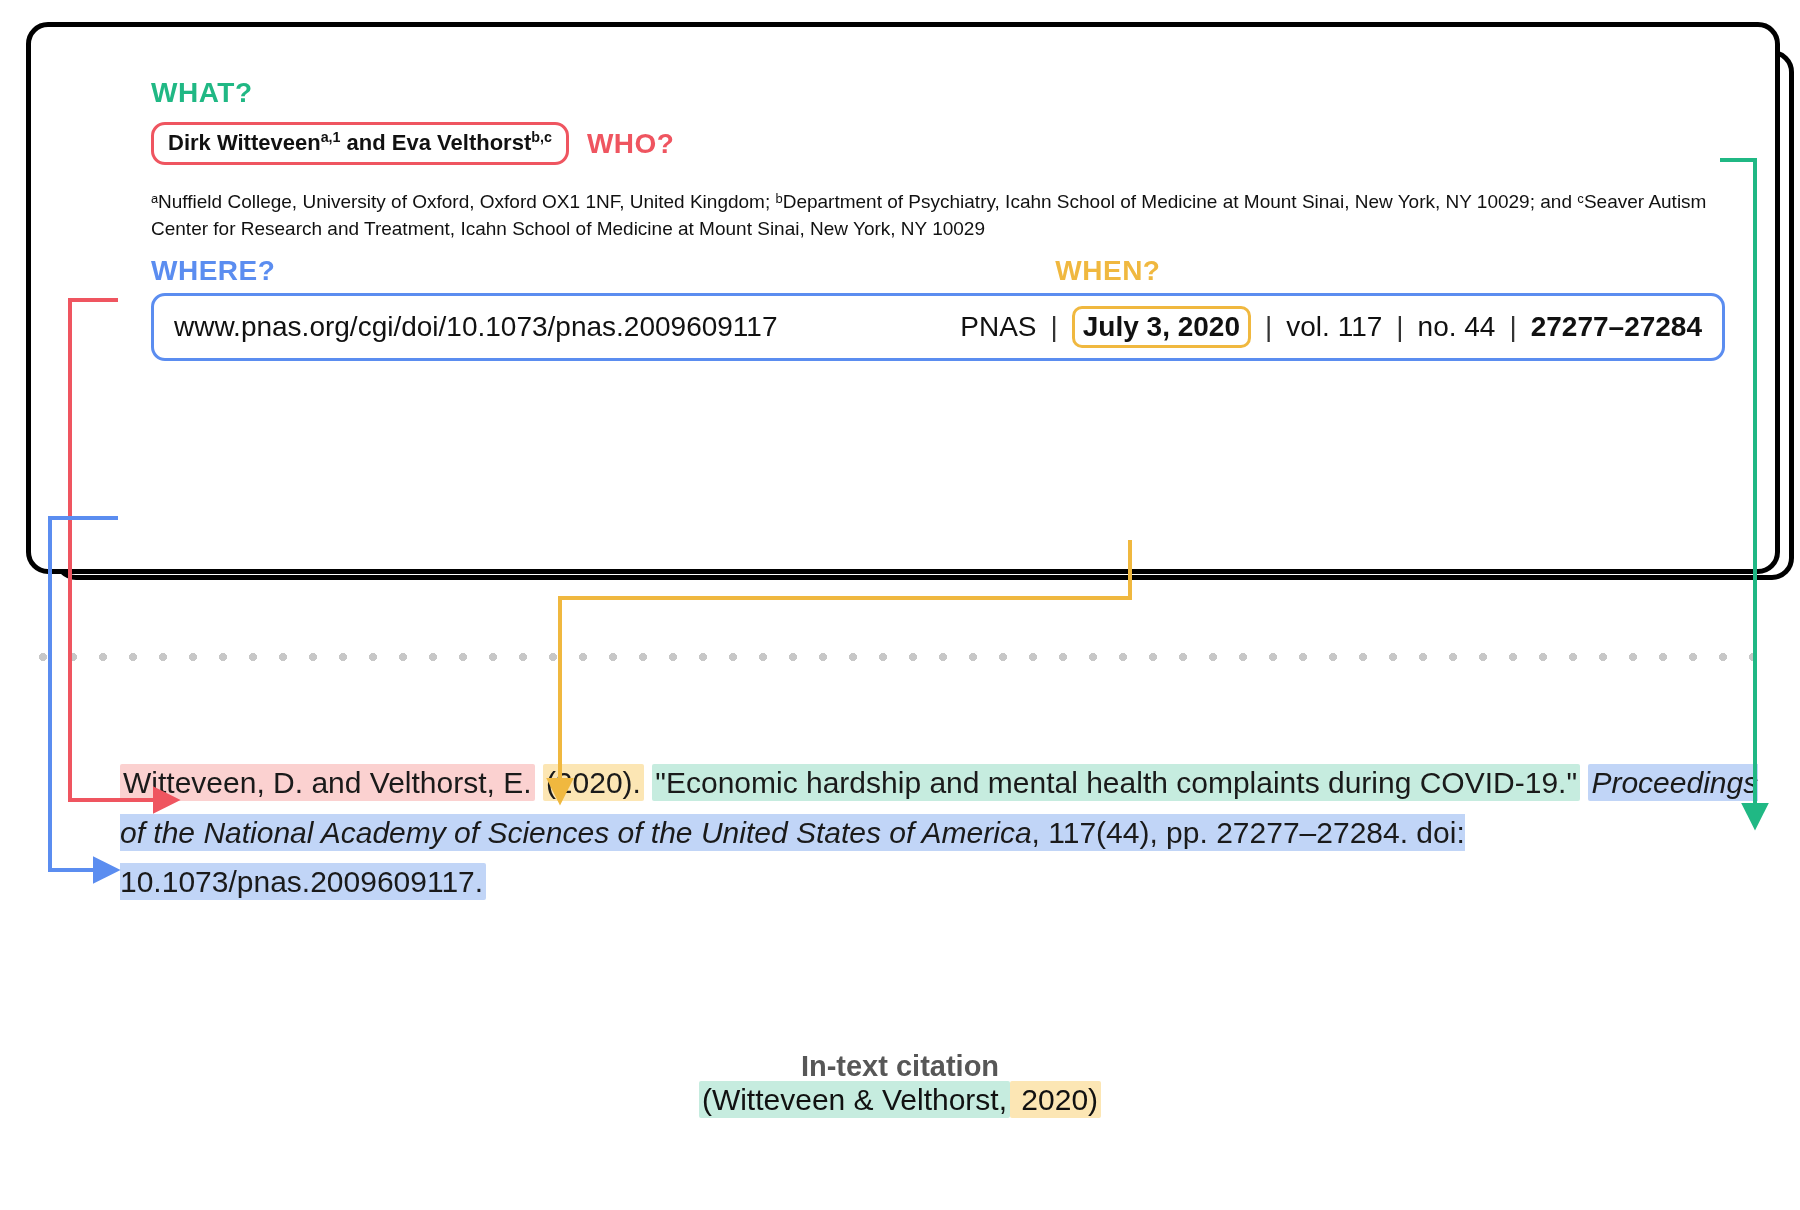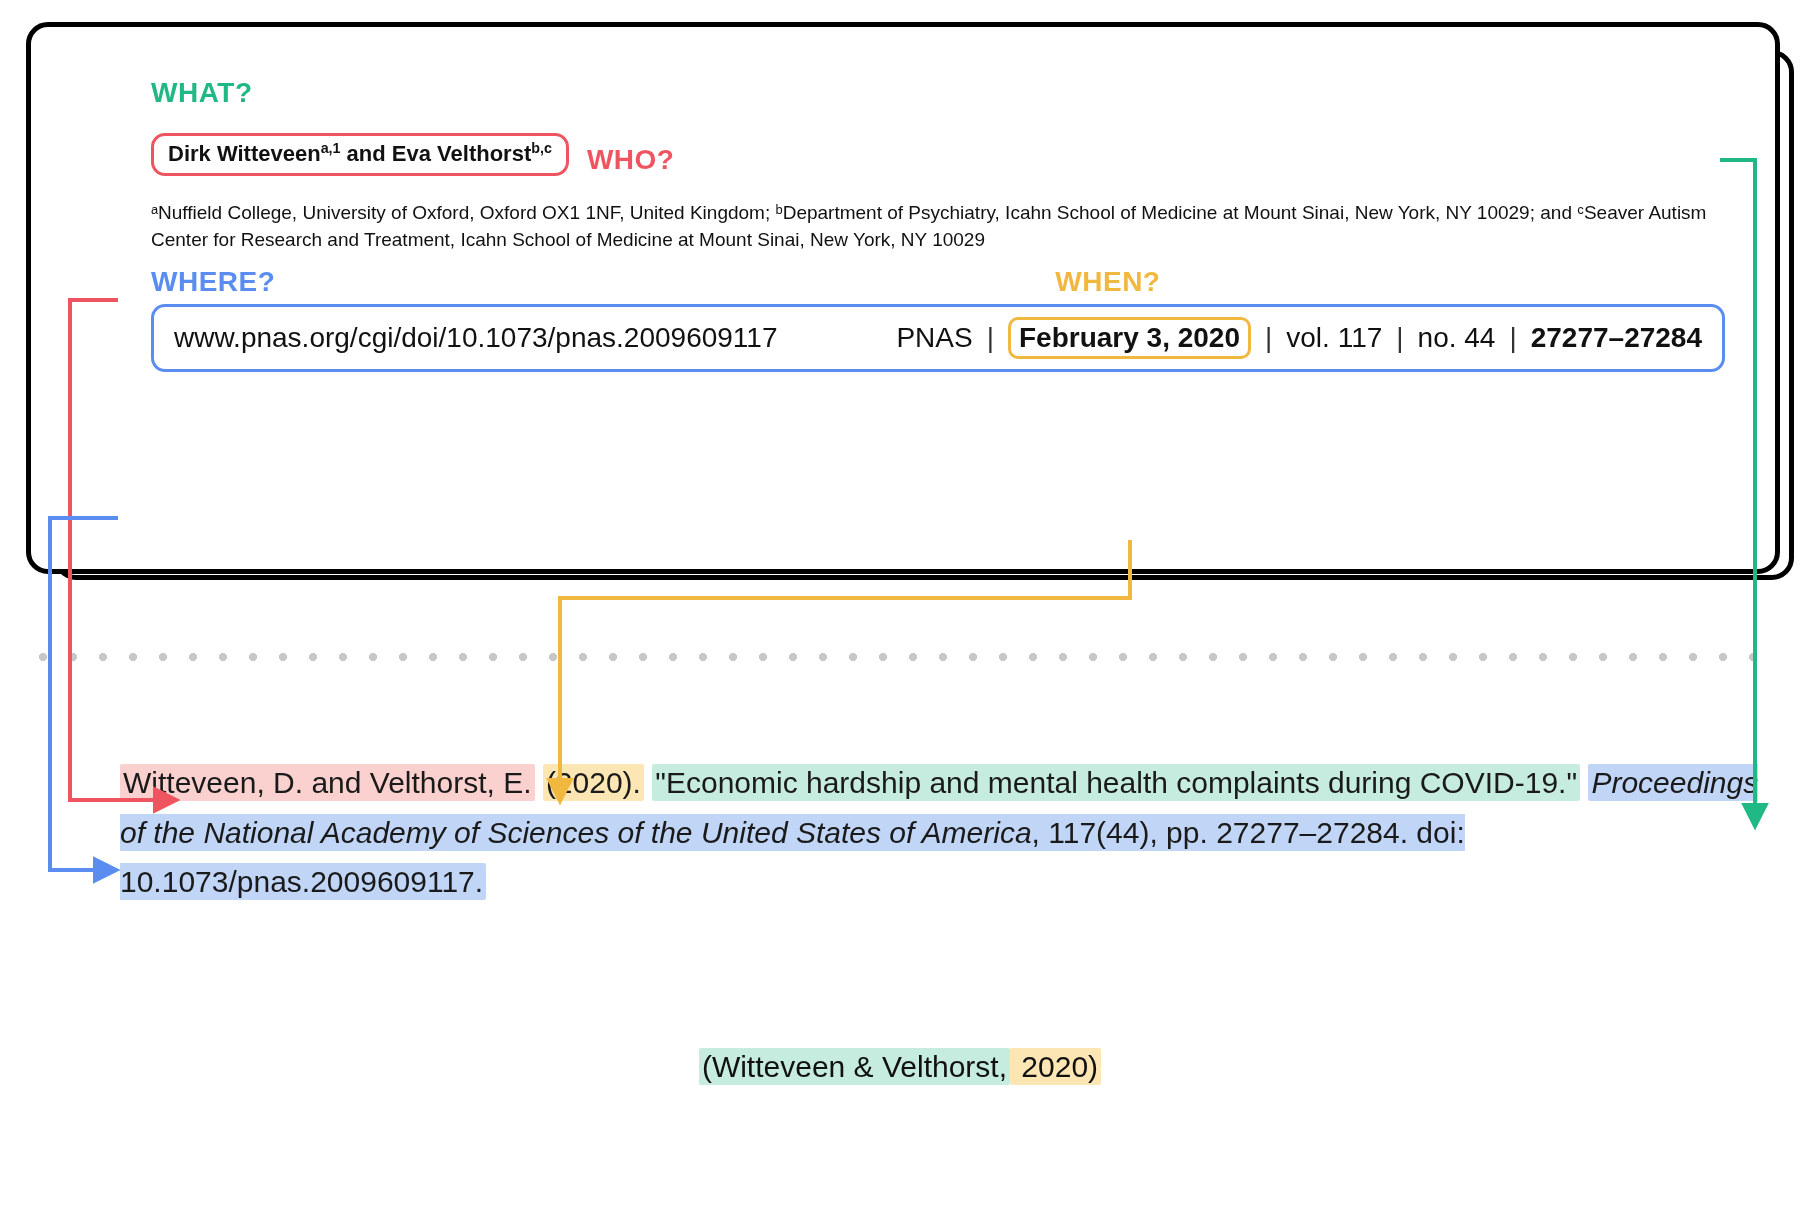--- a/index.html
+++ b/index.html
@@ -159,40 +159,40 @@
 </style>
 </head>
 <body>
 
 <div class="paper-back"></div>
 <div class="paper-front">
   <div class="inner">
     <div class="tag green">WHAT?</div>
 
 
-    <div style="margin-top:24px; display:flex; align-items:flex-end; gap:18px;">
+    <div style="margin-top:13px; display:flex; align-items:center; gap:18px;">
       <div class="box author-box">
         <span>Dirk Witteveen</span><sup>a,1</sup><span> and Eva Velthorst</span><sup>b,c</sup>
       </div>
       <div class="tag red">WHO?</div>
     </div>
 
     <div class="affil">ᵃNuffield College, University of Oxford, Oxford OX1 1NF, United Kingdom; ᵇDepartment of Psychiatry, Icahn School of Medicine at Mount Sinai, New York, NY 10029; and ᶜSeaver Autism Center for Research and Treatment, Icahn School of Medicine at Mount Sinai, New York, NY 10029</div>
 
     <div style="display:flex; gap:780px; margin-top:6px; margin-bottom:6px;">
       <div class="tag blue">WHERE?</div>
       <div class="tag yellow">WHEN?</div>
     </div>
 
     <div class="box where-box">
       <span>www.pnas.org/cgi/doi/10.1073/pnas.2009609117</span>
       <span style="flex:1"></span>
       <span>PNAS</span>
       <span class="sep">|</span>
-      <span class="date-box"><span>February 3, 2020</span></span>
+      <span class="date-box"><span>July 3, 2020</span></span>
       <span class="sep">|</span>
       <span>vol. 117</span>
       <span class="sep">|</span>
       <span>no. 44</span>
       <span class="sep">|</span>
       <span style="font-weight:700">27277–27284</span>
     </div>
   </div>
 </div>
 
@@ -201,20 +201,21 @@
 <div class="ref-list">
   <div class="ref-entry">
     <span class="hl red">Witteveen, D. and Velthorst, E.</span>
     <span class="hl yellow">(2020).</span>
     <span class="hl green">"Economic hardship and mental health complaints during COVID-19."</span>
     <span class="hl blue"><span class="ital">Proceedings of the National Academy of Sciences of the United States of America</span><span>, 117(44), pp. 27277–27284. doi: 10.1073/pnas.2009609117.</span></span>
   </div>
 </div>
 
 <div class="intext-wrap">
+  <div class="section-h">In-text citation</div>
   <div class="intext">
     <span class="hl green"><span class="paren">(</span><span>Witteveen &amp; Velthorst,</span></span><span class="hl yellow"><span> 2020</span><span class="paren">)</span></span>
   </div>
 </div>
 
 <svg class="arrows">
   <defs>
     <marker id="ah-green" viewBox="0 0 10 10" refX="8" refY="5" markerWidth="7" markerHeight="7" orient="auto-start-reverse">
       <path d="M0,0 L10,5 L0,10 z" fill="#20b884"></path>
     </marker>

